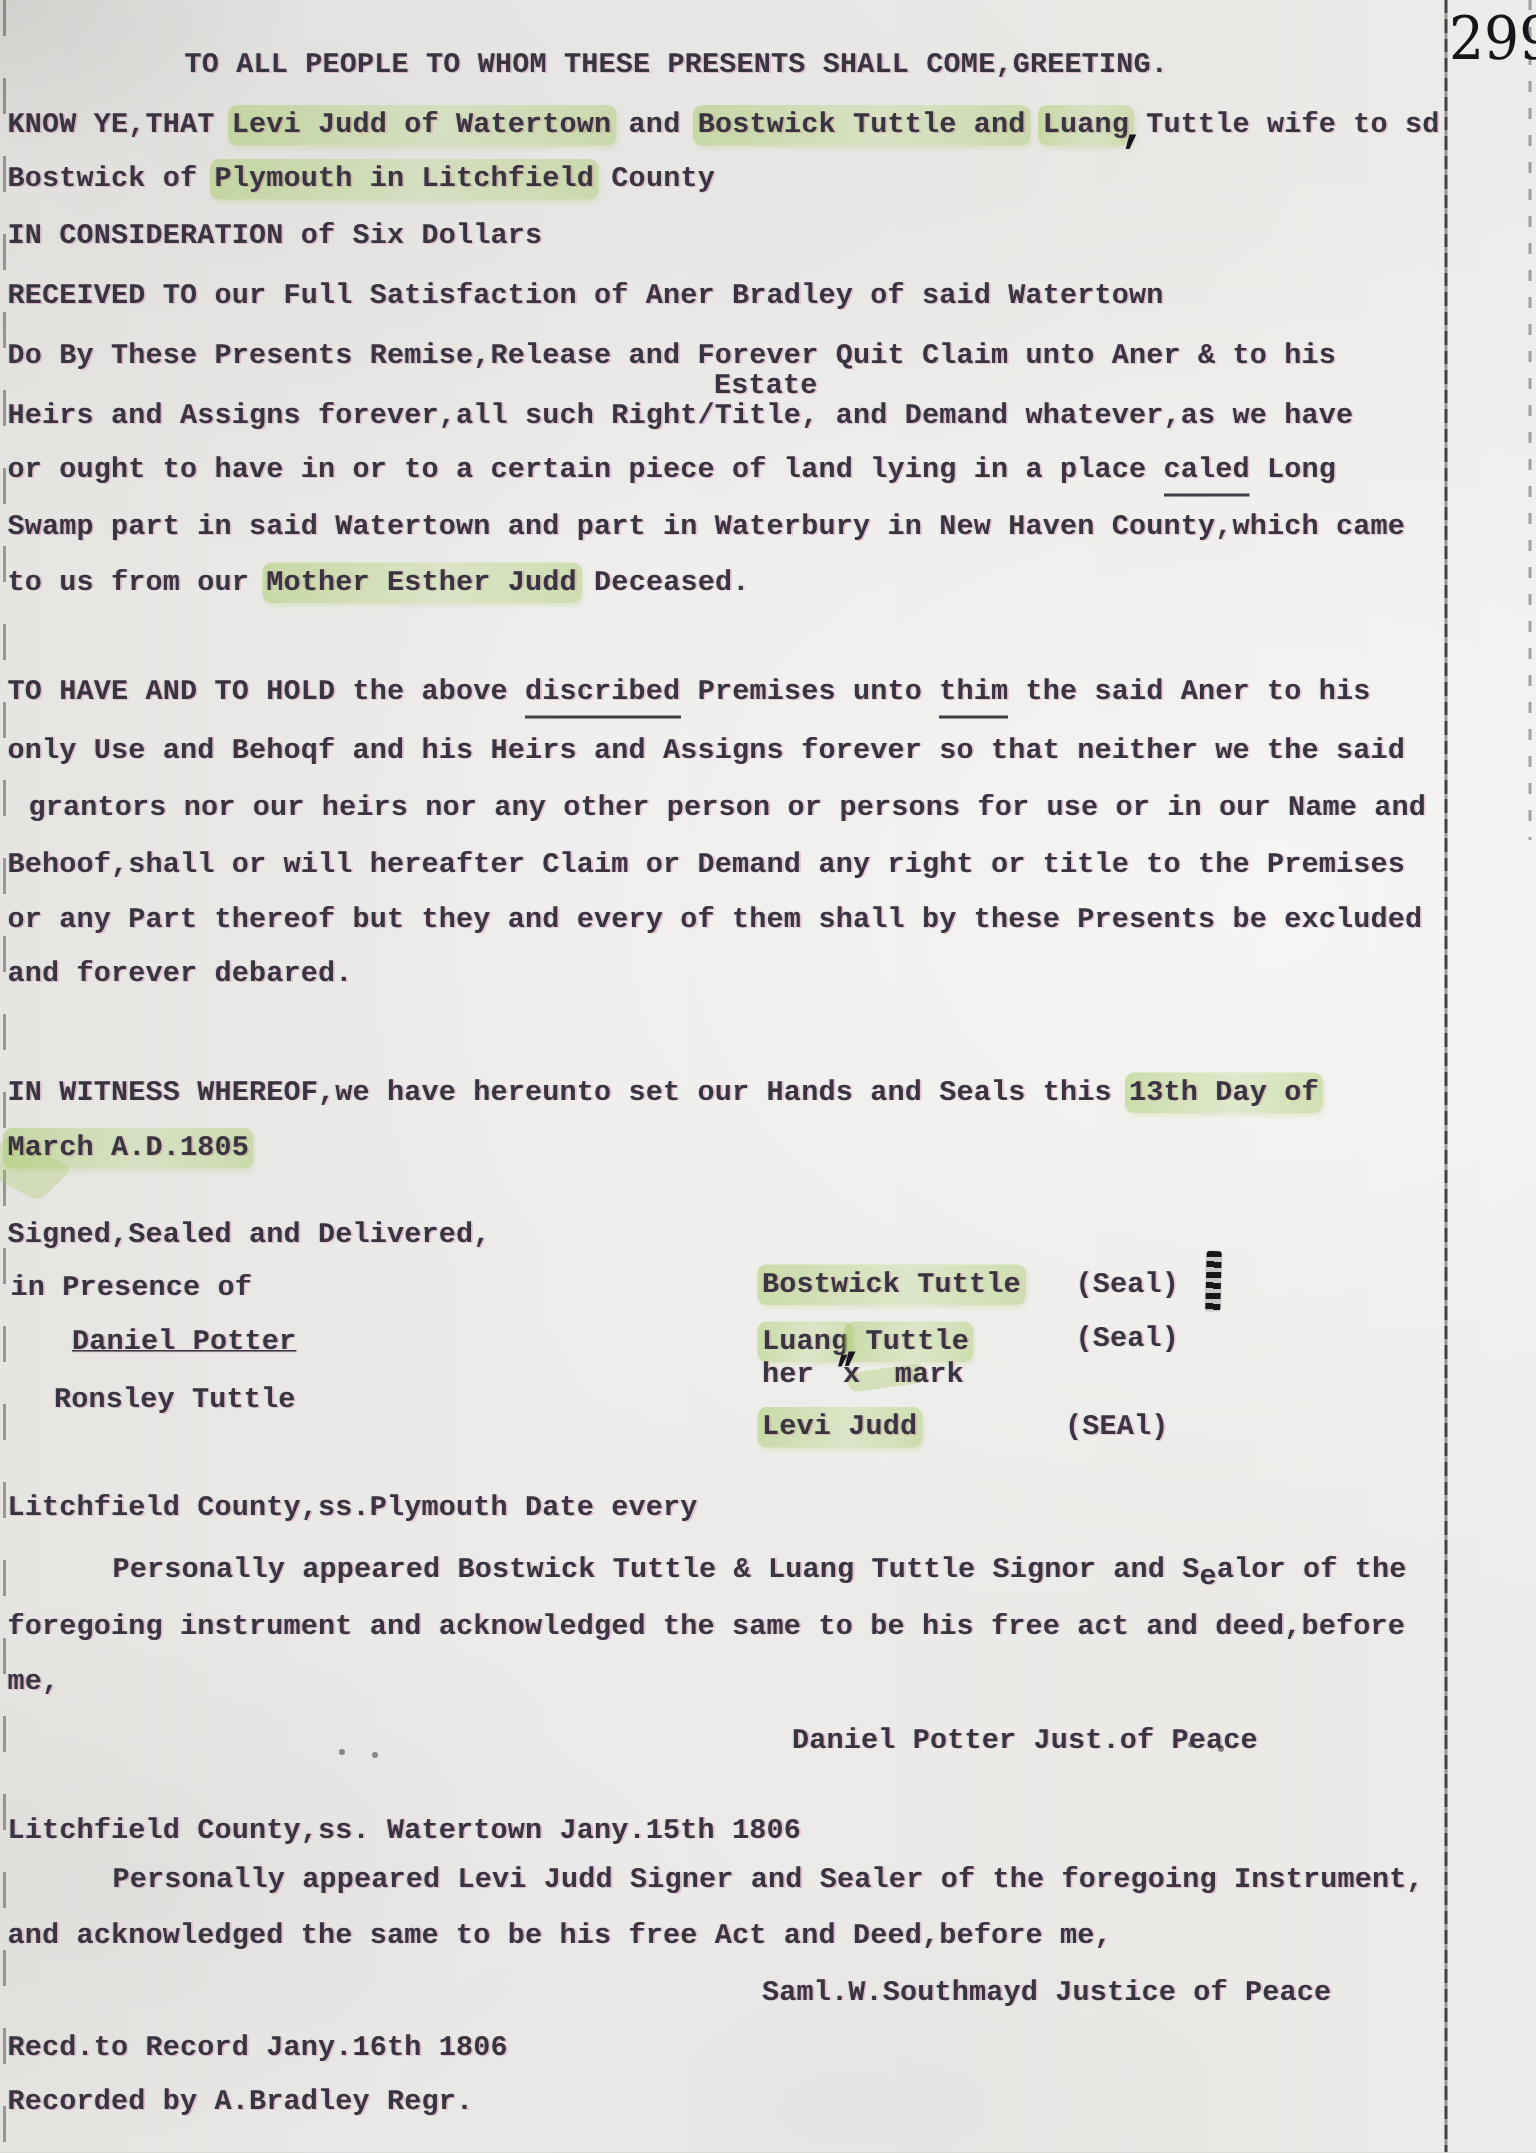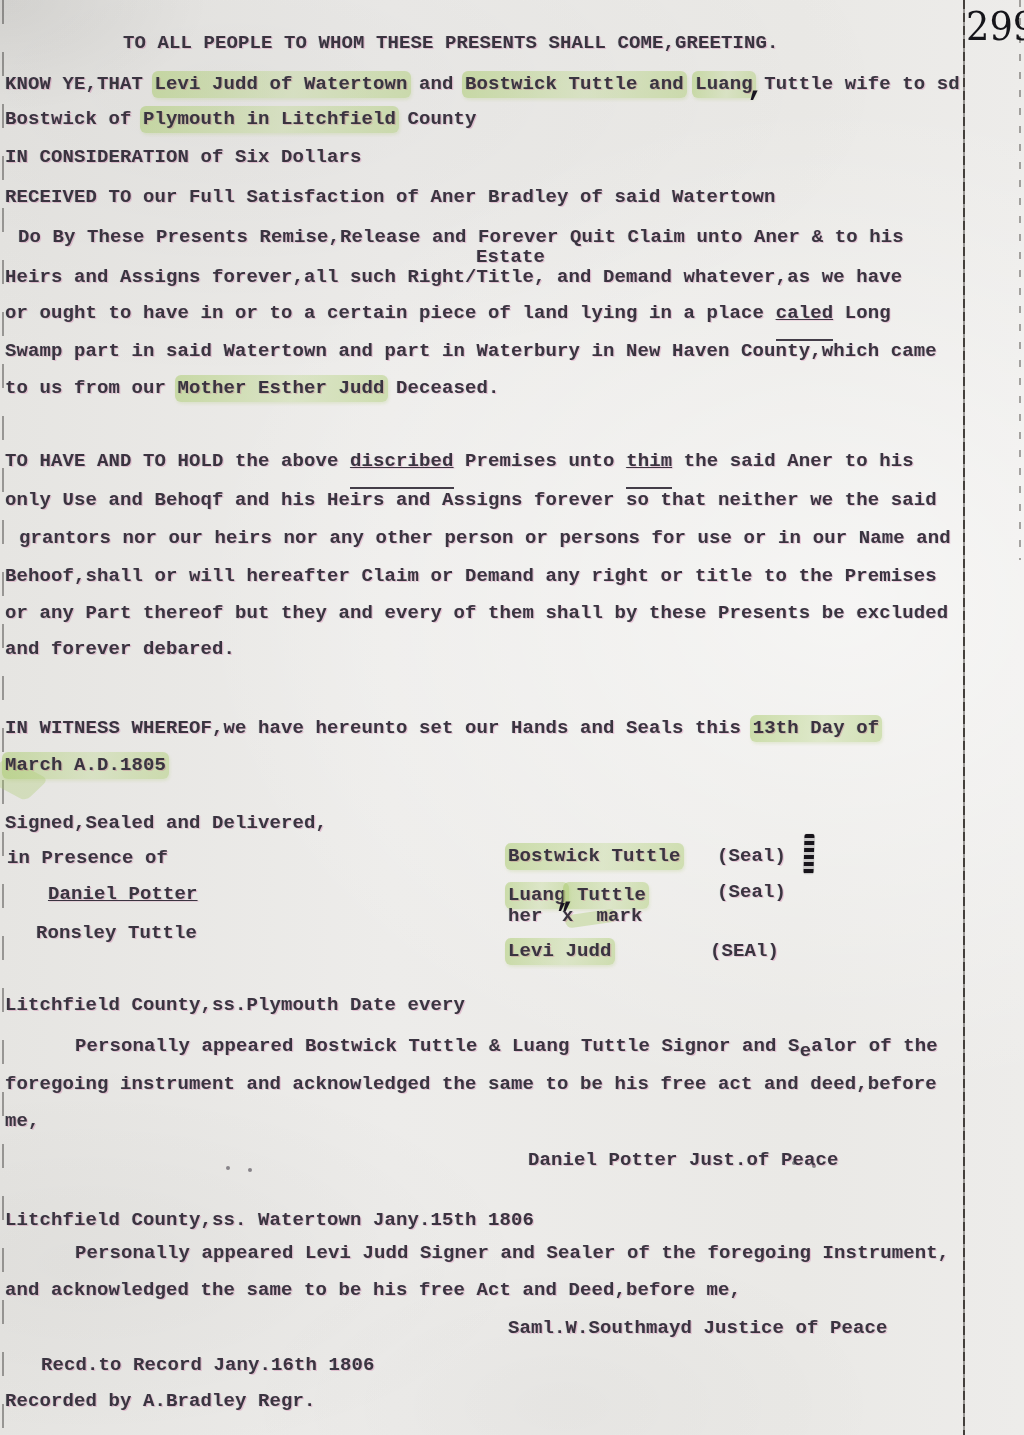--- a/index.html
+++ b/index.html
@@ -18,21 +18,21 @@
     position:absolute; white-space:pre;
     font:700 19px/26px "Liberation Mono","DejaVu Sans Mono",monospace;
     color:var(--ink,#3a3440); letter-spacing:0.1px;
     text-shadow:1.2px 0.6px 0 rgba(190,30,120,0.20), -0.8px 0 0 rgba(20,110,90,0.10);
   }
   .hl {
     background:linear-gradient(97deg, rgba(168,202,106,0.52) 0%, rgba(185,214,132,0.34) 55%, rgba(168,202,106,0.46) 100%);
     border-radius:6px; padding:2px 3px 3px; margin:-2px -3px -3px;
     box-shadow:1px 2px 3px rgba(168,202,106,0.20);
   }
-  .ul { border-bottom:2.5px solid rgba(52,46,58,0.92); padding-bottom:15px;text-decoration:underline; }
+  .ul { border-bottom:2.5px solid rgba(52,46,58,0.92); padding-bottom:5px; }
   .sub { position:relative; top:5px; }
   .hand {
     font-size:30px; font-weight:700; color:#191521; text-shadow:none;
     position:relative; top:6px; display:inline-block; width:7px; margin:0 -1px 0 -6px;
   }
   .handap {
     font-size:26px; font-weight:700; color:#191521; text-shadow:none;
     position:relative; top:1px; display:inline-block; width:8px;
   }
   .vline { position:absolute; }
@@ -84,21 +84,21 @@
   <div class="smudge-levi"></div>
   <div class="seal-squiggle"></div>
   <div class="stray-dots dots-a"></div>
   <div class="stray-dots dots-b"></div>
   <div class="doc">
       <div class="tline" style="left: 123px; top: 30px;"><span>TO ALL PEOPLE TO WHOM THESE PRESENTS SHALL COME,GREETING.</span></div>
       <div class="tline" style="left: 5px; top: 68px;"><span>KNOW YE,THAT </span><span class="hl">Levi Judd of Watertown</span><span> and </span><span class="hl">Bostwick Tuttle and</span><span> </span><span class="hl">Luang</span><span class="hand">,</span><span> Tuttle wife to sd</span></div>
       <div class="tline" style="left: 5px; top: 106px;"><span>Bostwick of </span><span class="hl">Plymouth in Litchfield</span><span> County</span></div>
       <div class="tline" style="left: 5px; top: 144px;"><span>IN CONSIDERATION of Six Dollars</span></div>
       <div class="tline" style="left: 5px; top: 184px;"><span>RECEIVED TO our Full Satisfaction of Aner Bradley of said Watertown</span></div>
-      <div class="tline" style="left: 18px; top: 224px;"><span>Do By These Presents Remise,Release and Forever Quit Claim unto Aner &amp; to his</span></div>
+      <div class="tline" style="left: 5px; top: 224px;"><span>Do By These Presents Remise,Release and Forever Quit Claim unto Aner &amp; to his</span></div>
       <div class="tline" style="left: 476px; top: 244px;"><span>Estate</span></div>
       <div class="tline" style="left: 5px; top: 264px;"><span>Heirs and Assigns forever,all such Right/Title, and Demand whatever,as we have</span></div>
       <div class="tline" style="left: 5px; top: 300px;"><span>or ought to have in or to a certain piece of land lying in a place </span><span class="ul">caled</span><span> Long</span></div>
       <div class="tline" style="left: 5px; top: 338px;"><span>Swamp part in said Watertown and part in Waterbury in New Haven County,which came</span></div>
       <div class="tline" style="left: 5px; top: 375px;"><span>to us from our </span><span class="hl">Mother Esther Judd</span><span> Deceased.</span></div>
       <div class="tline" style="left: 5px; top: 448px;"><span>TO HAVE AND TO HOLD the above </span><span class="ul">discribed</span><span> Premises unto </span><span class="ul">thim</span><span> the said Aner to his</span></div>
       <div class="tline" style="left: 5px; top: 487px;"><span>only Use and Behoqf and his Heirs and Assigns forever so that neither we the said</span></div>
       <div class="tline" style="left: 19px; top: 525px;"><span>grantors nor our heirs nor any other person or persons for use or in our Name and</span></div>
       <div class="tline" style="left: 5px; top: 563px;"><span>Behoof,shall or will hereafter Claim or Demand any right or title to the Premises</span></div>
       <div class="tline" style="left: 5px; top: 600px;"><span>or any Part thereof but they and every of them shall by these Presents be excluded</span></div>
@@ -118,16 +118,16 @@
       <div class="tline" style="left: 710px; top: 938px;"><span>(SEAl)</span></div>
       <div class="tline" style="left: 5px; top: 992px;"><span>Litchfield County,ss.Plymouth Date every</span></div>
       <div class="tline" style="left: 75px; top: 1033px;"><span>Personally appeared Bostwick Tuttle &amp; Luang Tuttle Signor and S</span><span class="sub">e</span><span>alor of the</span></div>
       <div class="tline" style="left: 5px; top: 1071px;"><span>foregoing instrument and acknowledged the same to be his free act and deed,before</span></div>
       <div class="tline" style="left: 5px; top: 1108px;"><span>me,</span></div>
       <div class="tline" style="left: 528px; top: 1147px;"><span>Daniel Potter Just.of Peace</span></div>
       <div class="tline" style="left: 5px; top: 1207px;"><span>Litchfield County,ss. Watertown Jany.15th 1806</span></div>
       <div class="tline" style="left: 75px; top: 1240px;"><span>Personally appeared Levi Judd Signer and Sealer of the foregoing Instrument,</span></div>
       <div class="tline" style="left: 5px; top: 1277px;"><span>and acknowledged the same to be his free Act and Deed,before me,</span></div>
       <div class="tline" style="left: 508px; top: 1315px;"><span>Saml.W.Southmayd Justice of Peace</span></div>
-      <div class="tline" style="left: 5px; top: 1352px; padding-left: 36px;"><span>Recd.to Record Jany.16th 1806</span></div>
+      <div class="tline" style="left: 5px; top: 1352px;"><span>Recd.to Record Jany.16th 1806</span></div>
       <div class="tline" style="left: 5px; top: 1388px;"><span>Recorded by A.Bradley Regr.</span></div>
     </div>
 </div>
 
 </body></html>

